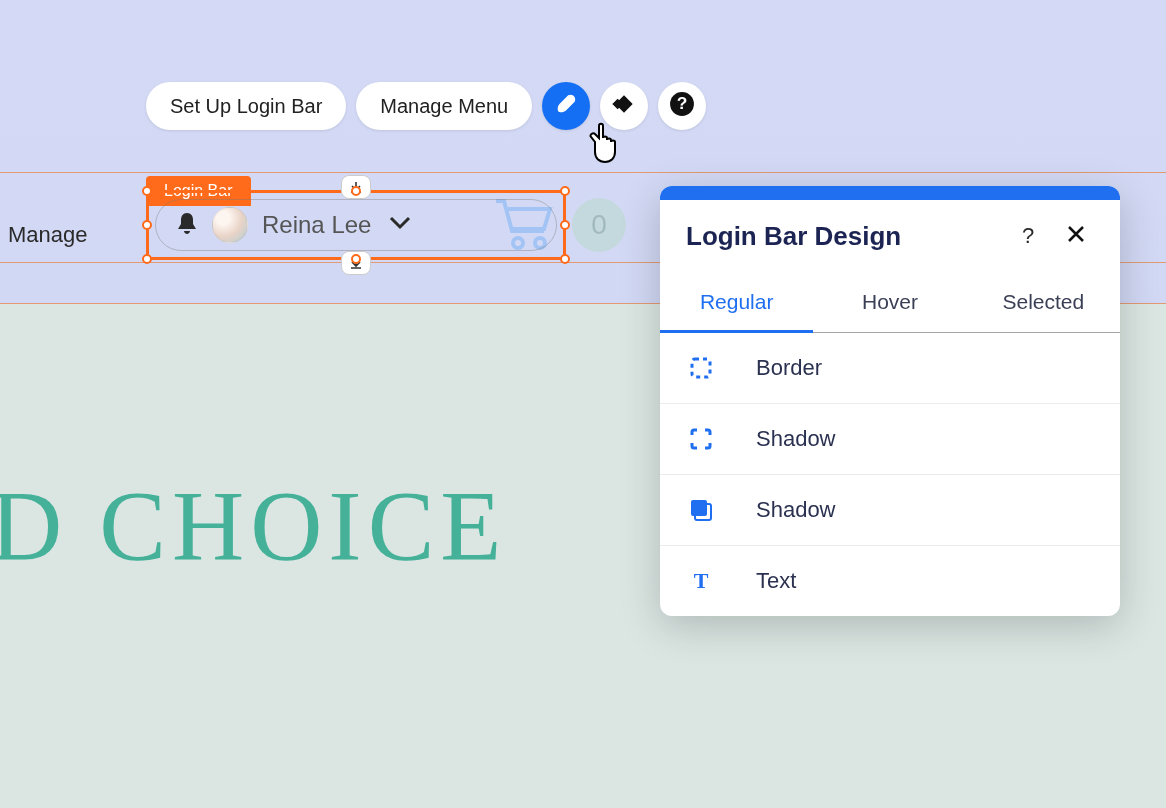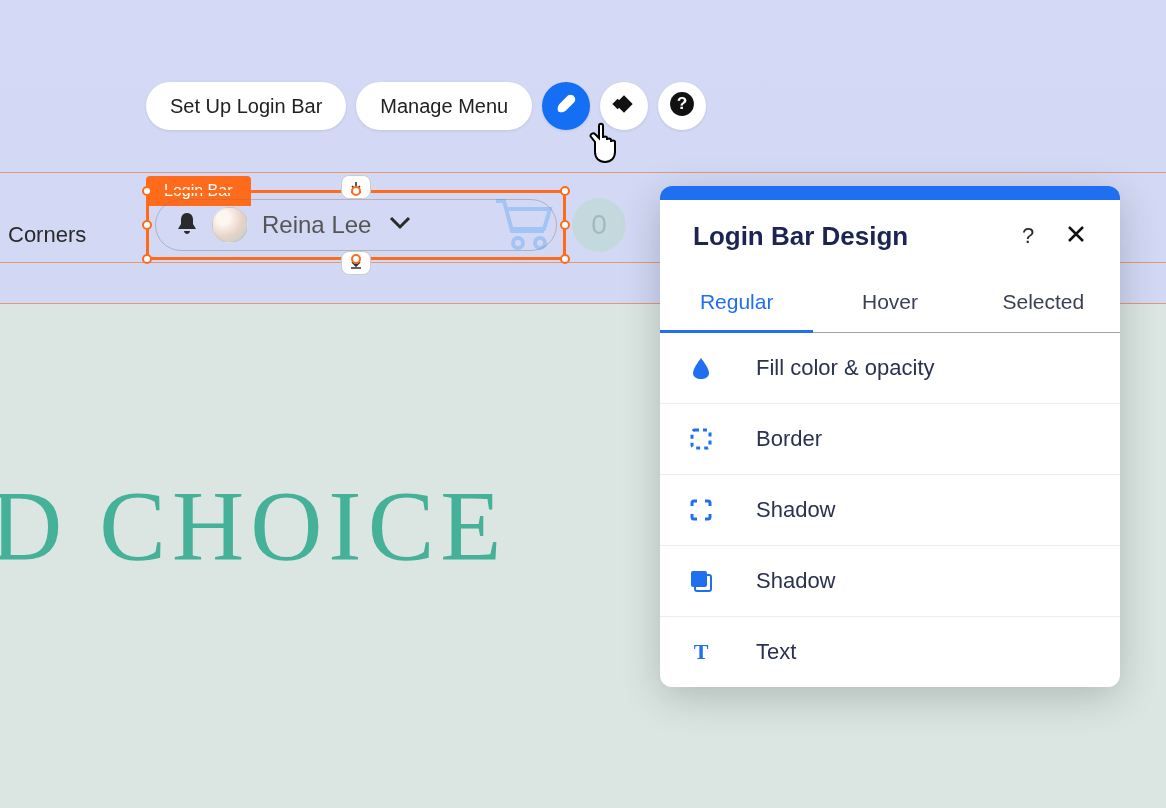--- a/index.html
+++ b/index.html
@@ -179,21 +179,20 @@
       overflow:hidden;
     }
     .panel-top-strip { height:14px; background:#1f6ff0; }
     .panel-header {
       display:flex; align-items:center;
       padding:18px 26px 20px;
     }
     .panel-title {
       font-size:26px; font-weight:700; color:#1b2452;
       flex:1;
-      margin-left:7px;
     }
     .panel-header-btn {
       width:36px; height:36px; display:flex; align-items:center; justify-content:center;
       color:#2a2a2a; cursor:pointer; margin-left:12px;
       font-size:22px;
     }
     .tabs {
       display:flex;
       border-bottom:1px solid #a3a3a3;
     }
@@ -264,21 +263,21 @@
 <div class="cursor-hand">
   <svg width="40" height="46" viewBox="0 0 40 46">
     <path d="M14 6 C14 3 18 3 18 6 V18 C18 16 22 16 22 18 V20 C22 18 26 18 26 20 V22 C26 20 30 20 30 22 V32 C30 38 26 42 20 42 C14 42 10 38 10 32 L10 22 L6 17 C4 15 8 12 10 14 L14 18 Z" fill="#fff" stroke="#000" stroke-width="2"></path>
   </svg>
 </div>
 
 <div class="sel-tag">
   <span>Login Bar</span>
 </div>
 
-<div class="section-label">Corners</div>
+<div class="section-label">Manage</div>
 
 <div class="cart-area">
   <span>
     <svg width="64" height="56" viewBox="0 0 64 56" fill="none">
       <path d="M4 6 H12 L20 36 H52" stroke="#7cb3f5" stroke-width="4" fill="none"></path>
       <path d="M16 14 H58 L52 34 H20" stroke="#7cb3f5" stroke-width="4" fill="none"></path>
       <circle cx="26" cy="48" r="5" stroke="#7cb3f5" stroke-width="4" fill="none"></circle>
       <circle cx="48" cy="48" r="5" stroke="#7cb3f5" stroke-width="4" fill="none"></circle>
     </svg>
   </span>
@@ -338,28 +337,20 @@
     </div>
   </div>
   <div class="tabs">
     <div class="tab active"><span>Regular</span></div>
     <div class="tab"><span>Hover</span></div>
     <div class="tab"><span>Selected</span></div>
   </div>
   <div class="optlist">
     <div class="optrow">
       <span class="opt-icon">
-        <svg width="22" height="24" viewBox="0 0 22 24">
-            <path d="M11 2 C11 2 3 12 3 17 C3 21 7 23 11 23 C15 23 19 21 19 17 C19 12 11 2 11 2 Z" fill="#1f6ff0"></path>
-          </svg>
-      </span>
-      <span class="opt-label">Fill color &amp; opacity</span>
-    </div>
-    <div class="optrow">
-      <span class="opt-icon">
         <svg width="24" height="24" viewBox="0 0 24 24">
             <rect x="3" y="3" width="18" height="18" rx="3" fill="none" stroke="#1f6ff0" stroke-width="3" stroke-dasharray="4 4"></rect>
           </svg>
       </span>
       <span class="opt-label">Border</span>
     </div>
     <div class="optrow">
       <span class="opt-icon">
         <svg width="24" height="24" viewBox="0 0 24 24" fill="none" stroke="#1f6ff0" stroke-width="3">
           <path d="M3 8 V5 Q3 3 5 3 H8"></path>

